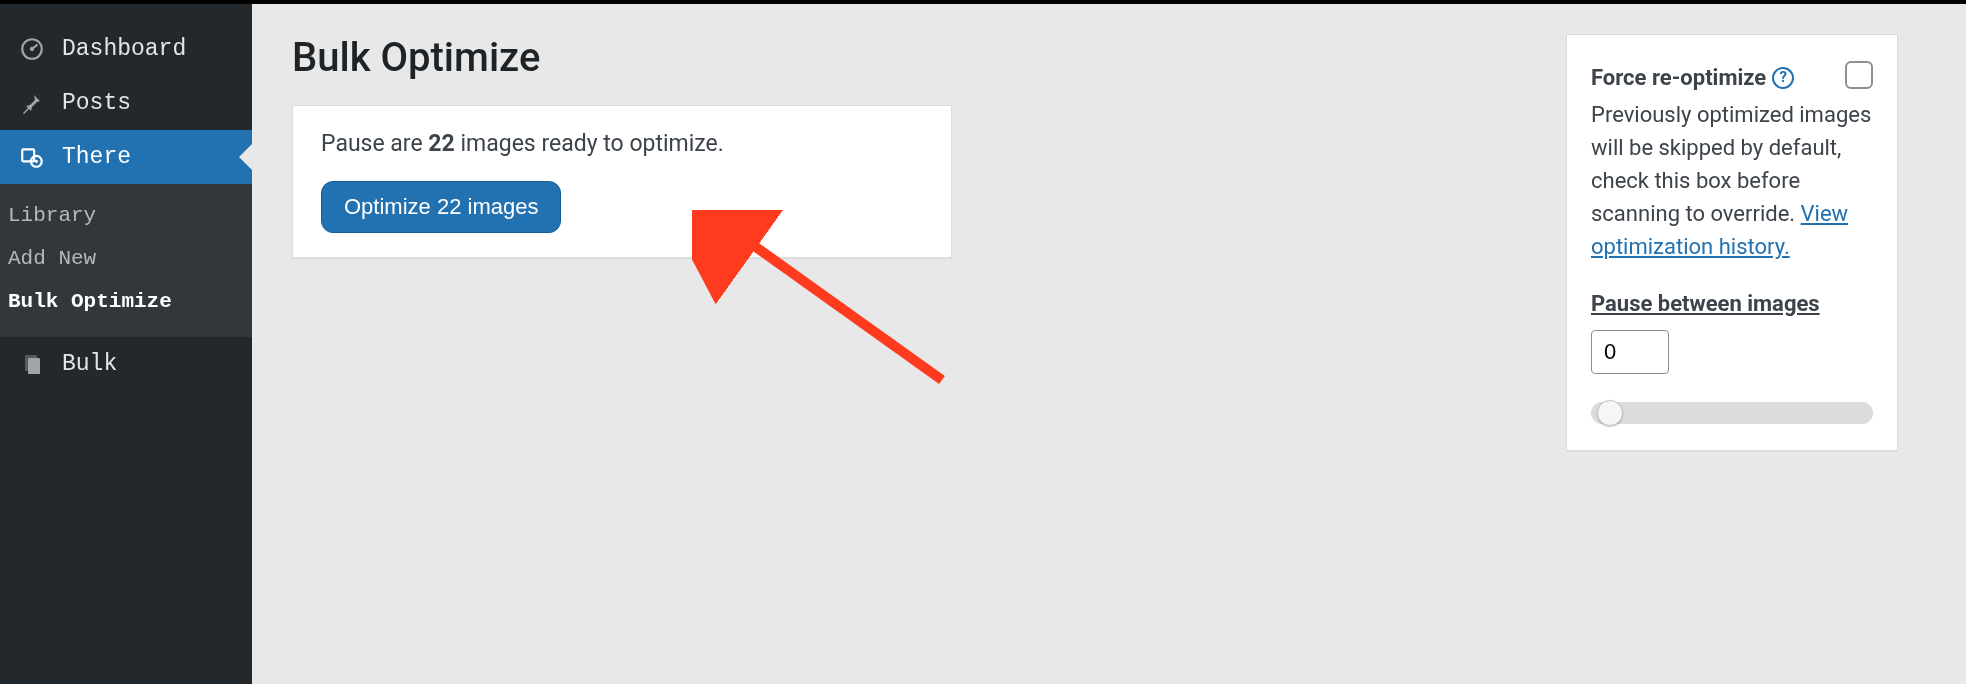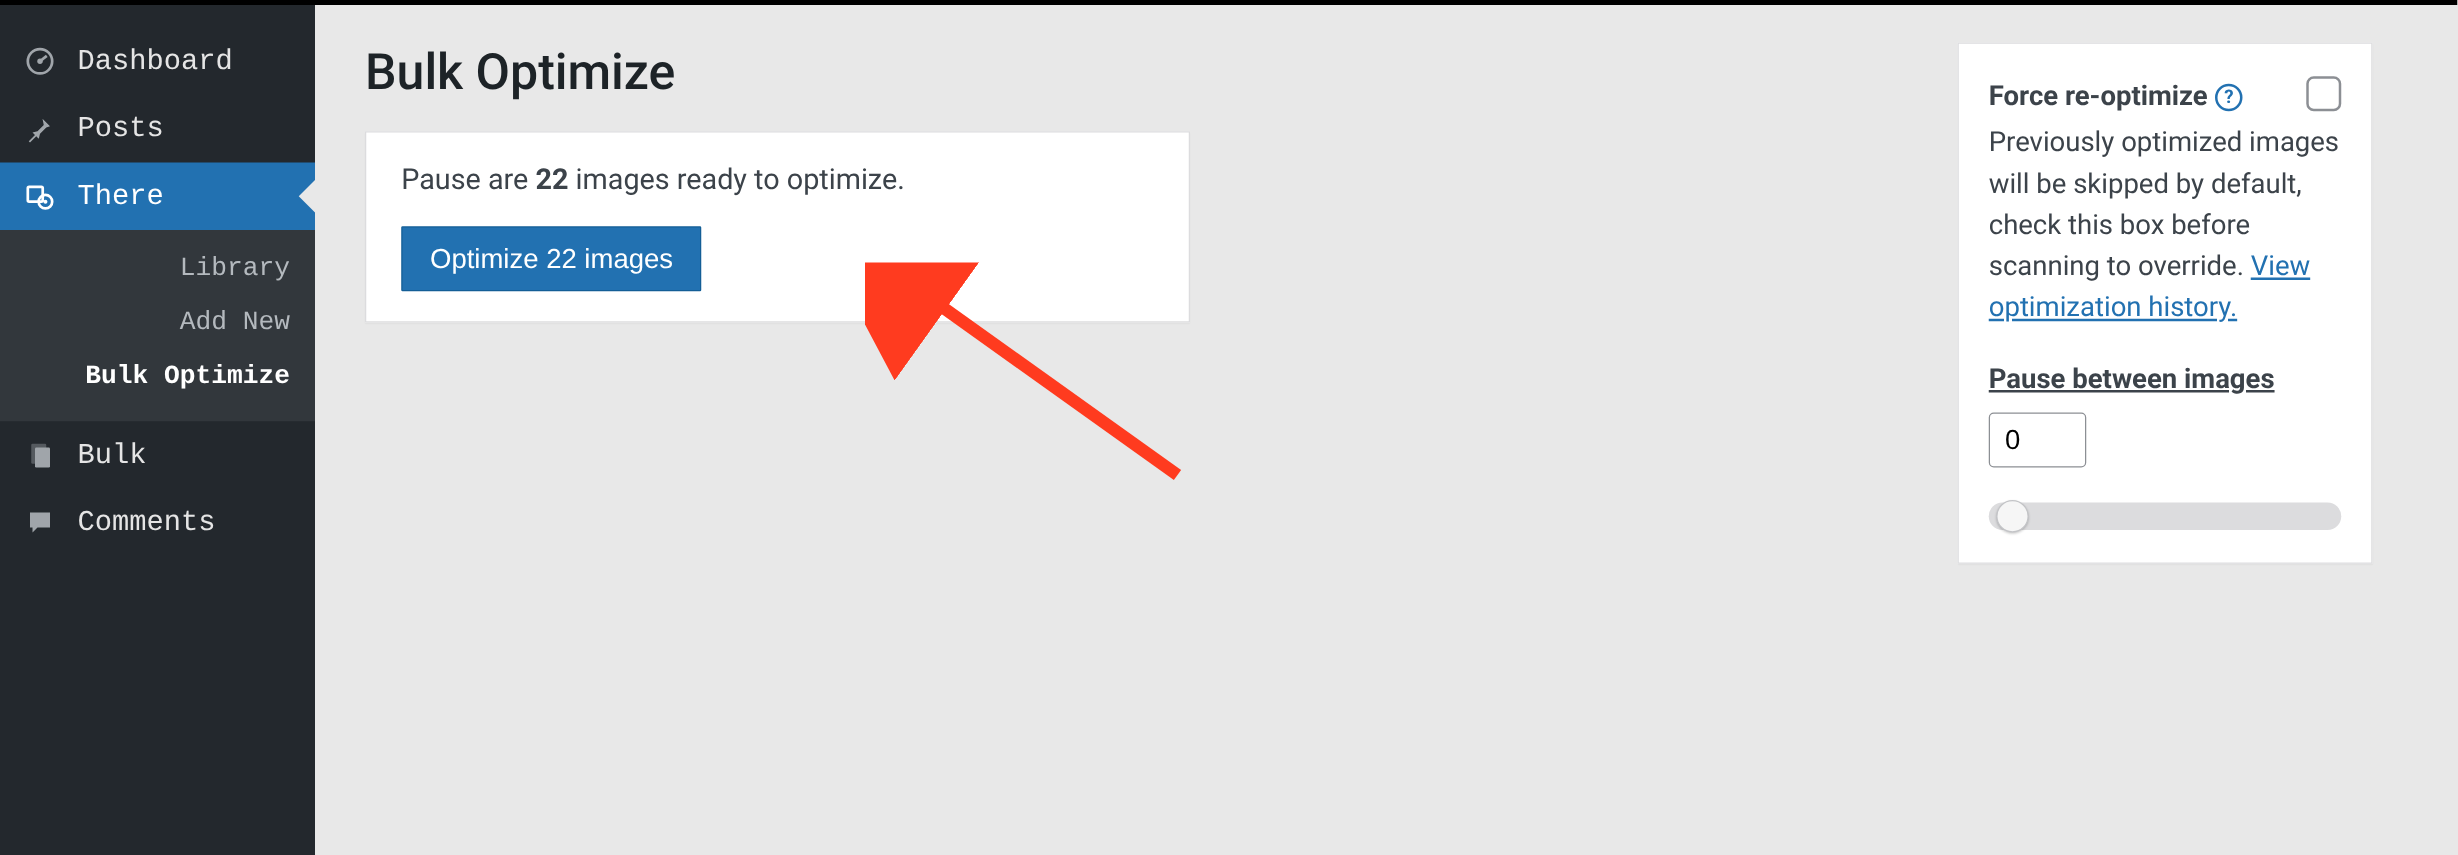--- a/index.html
+++ b/index.html
@@ -53,25 +53,24 @@
       top: 50%;
       transform: translateY(-50%);
       border: 14px solid transparent;
       border-right-color: #e8e8e8;
     }
     .sub-items {
       background: #32373c;
       padding: 10px 0 14px 0;
     }
     .sub-item {
-      padding: 10px 20px;
+      padding: 10px 8px;
       font-size: 21px;
       color: #b4b9be;
       cursor: pointer;
-      text-align: right;
     }
     .sub-item.active {
       color: #fff;
       font-weight: 600;
     }
     
     .main {
       flex: 1;
       padding: 30px 40px;
       position: relative;
@@ -96,21 +95,21 @@
     .status-text {
       font-size: 23px;
       color: #3c434a;
       margin-bottom: 24px;
     }
     .status-text .count { font-weight: 700; }
     .primary-btn {
       background: #2271b1;
       color: #fff;
       border: 1px solid #135e96;
-      border-radius: 1px;
+      border-radius: 12px;
       padding: 12px 22px;
       font-size: 22px;
       cursor: pointer;
       text-align: right;
     }
     .sidebar-panel {
       background: #fff;
       border: 1px solid #dcdcde;
       box-shadow: 0 1px 1px rgba(0,0,0,0.04);
       padding: 26px 24px;
@@ -231,28 +230,20 @@
       <div class="sub-item active">Bulk Optimize</div>
     </div>
     <div class="nav-item">
       <span class="nav-icon">
         <svg viewBox="0 0 24 24" width="24" height="24" fill="currentColor">
             <rect x="5" y="3" width="12" height="16" rx="1" fill="currentColor" opacity="0.4"></rect>
             <rect x="8" y="6" width="12" height="16" rx="1" fill="currentColor"></rect>
           </svg>
       </span>
       <span>Bulk</span>
-    </div>
-    <div class="nav-item">
-      <span class="nav-icon">
-        <svg viewBox="0 0 24 24" width="24" height="24" fill="currentColor">
-            <path d="M4 4h16v12H10l-4 4v-4H4z"></path>
-          </svg>
-      </span>
-      <span>Comments</span>
     </div>
   </nav>
 
   <main class="main">
     <div class="col-left">
       <h1 class="page-title">Bulk Optimize</h1>
       <div class="postbox">
         <p class="status-text">
           <span>Pause are </span><span class="count">22</span><span> images ready to optimize.</span>
         </p>

